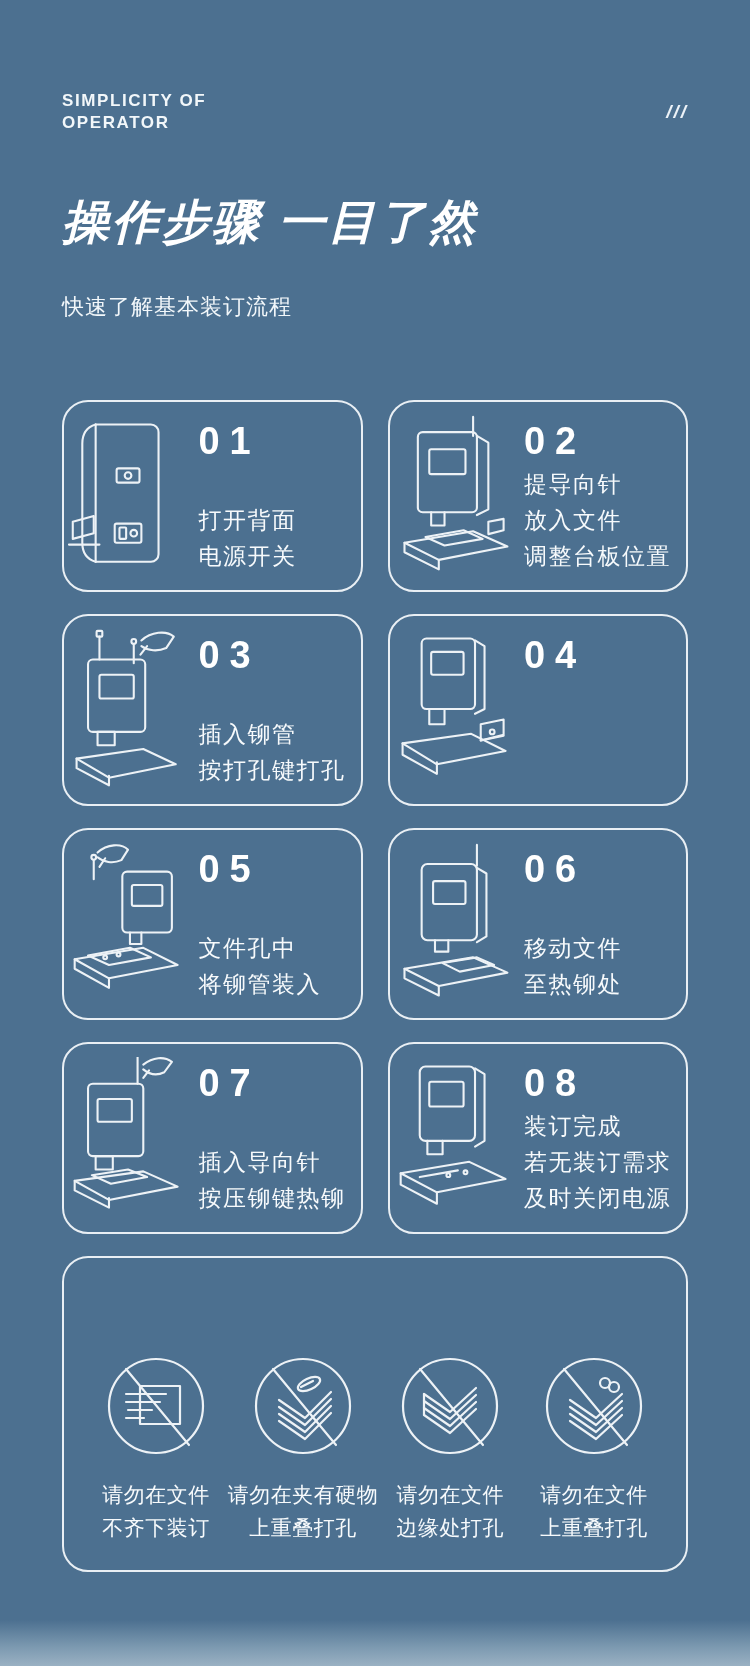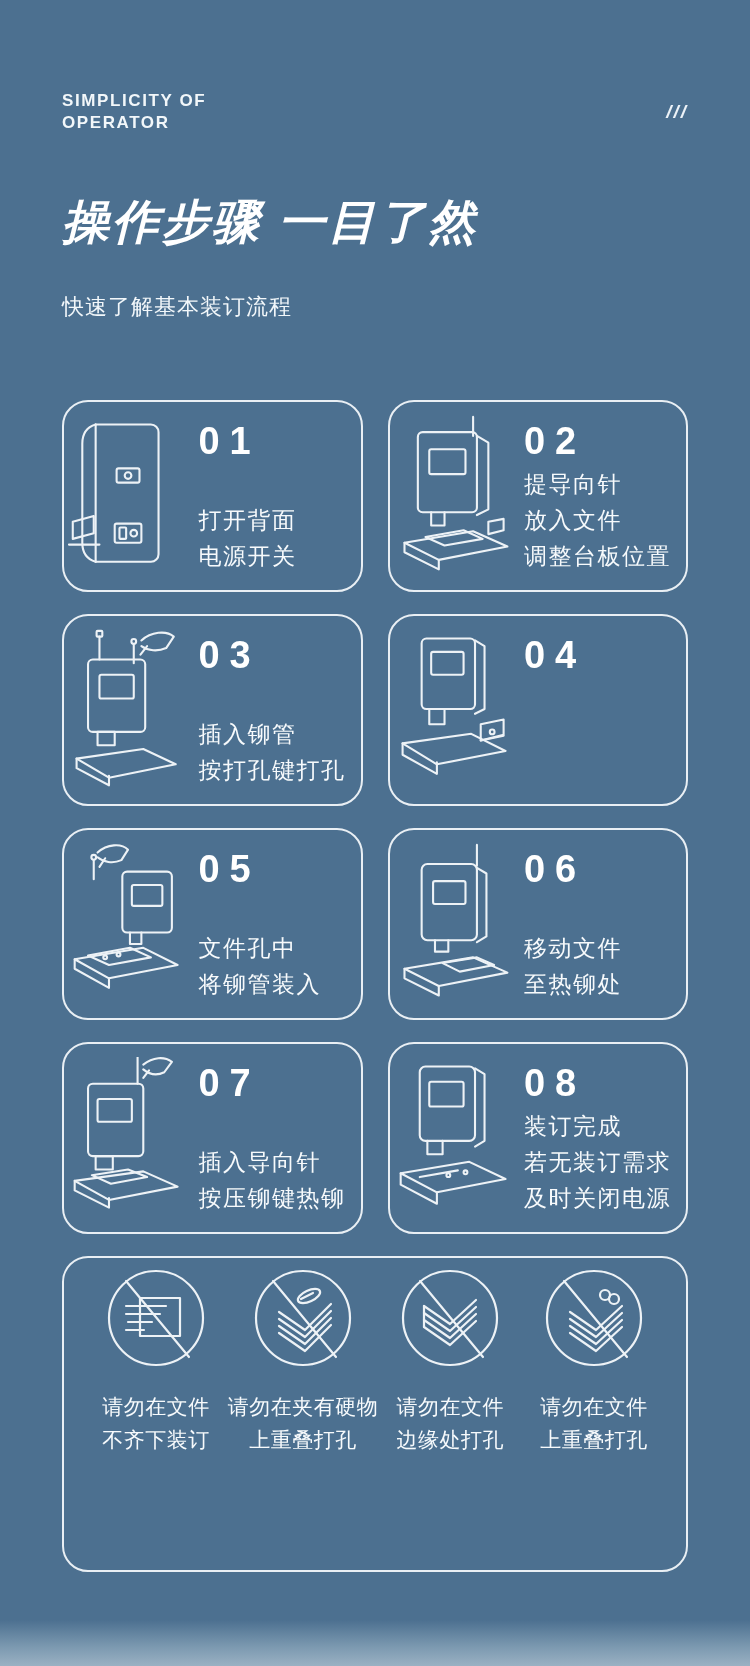--- a/index.html
+++ b/index.html
@@ -38,21 +38,21 @@
   .illus{width:44%;display:flex;align-items:center;justify-content:center;}
   .illus svg{width:126px;height:162px;}
   .info{flex:1;display:flex;flex-direction:column;padding:18px 8px 16px 4px;box-sizing:border-box;}
   .num{font-size:38px;font-weight:bold;letter-spacing:10px;color:#FFFFFF;}
   .lines{margin-top:auto;font-size:23px;line-height:36px;letter-spacing:1.5px;color:#F7FAFC;}
 
   
   .warn-card{
     margin-top:22px;height:316px;
     border:2px solid #E9EFF4;border-radius:26px;box-sizing:border-box;
-    display:flex;justify-content:space-between;align-items:flex-start;
+    display:flex;justify-content:space-between;align-items:flex-end;
     padding:8px 20px 26px;
   }
   .warn-item{display:flex;flex-direction:column;align-items:center;flex:1;}
   .warn-icon svg{width:104px;height:104px;}
   .warn-caption{margin-top:16px;font-size:21px;line-height:33px;text-align:center;letter-spacing:0.5px;white-space:nowrap;}
 
   
   .art{stroke:#EDF2F6;fill:none;stroke-width:2.2;stroke-linecap:round;stroke-linejoin:round;}
 
   .bottom-band{

